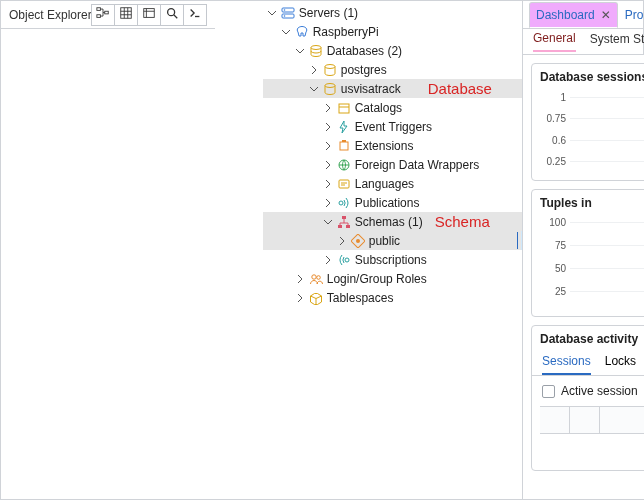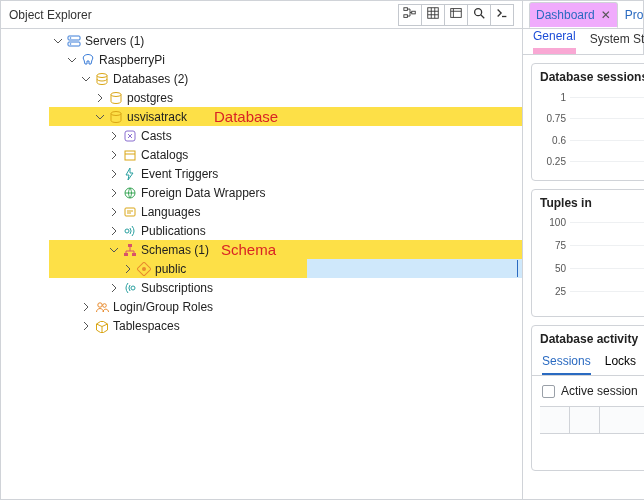--- a/index.html
+++ b/index.html
@@ -1,44 +1,44 @@
 <!DOCTYPE html>
 <html><head>
 <meta charset="utf-8">
 <style>
   * { box-sizing: border-box; }
   html, body { margin:0; padding:0; font-family: "Segoe UI", Arial, sans-serif; font-size:12px; color:#222; background:#fff; }
   .app { display:flex; width:644px; height:500px; border:1px solid #d0d3d8; }
   
-  .left { flex:0 0 522px; display:flex; flex-direction:column; border-right:1px solid #d0d3d8; }
+  .left { flex:0 0 522px; display:flex; flex-direction:row; border-right:1px solid #d0d3d8; }
   .left-header { height:28px; display:flex; align-items:center; border-bottom:1px solid #d0d3d8; padding:0 8px; }
   .left-title { font-size:12px; color:#333; }
   .toolbar { margin-left:auto; display:flex; gap:0; }
   .tool-btn { width:24px; height:22px; border:1px solid #c4c8ce; background:#fff; display:flex; align-items:center; justify-content:center; margin-left:-1px; cursor:pointer; }
   .tool-btn svg { width:14px; height:14px; }
   .tree { flex:1; overflow:hidden; position:relative; padding-top:2px;margin-left:48px; }
   .row { display:flex; align-items:center; height:19px; position:relative; }
   .row .lbl { margin-left:4px; white-space:nowrap; }
   .caret { width:10px; height:10px; display:inline-block; margin-right:2px; }
   .caret svg { width:10px; height:10px; display:block; }
   .ico { width:14px; height:14px; display:inline-flex; align-items:center; justify-content:center; margin-left:2px; }
   .ico svg { width:14px; height:14px; }
-  .hl-yellow { background:#fde047; }
+  .hl-yellow { background:#e5e5e5; }
   .hl-blue { background:#cfe8fb; }
   .annot { position:absolute; color:#d92424; font-size:15px; font-weight:500; }
   .selcursor { position:absolute; right:4px; width:1px; height:17px; background:#2a6ac1; }
   
   .right { flex:1; display:flex; flex-direction:column; }
   .tabs { height:28px; border-bottom:1px solid #d0d3d8; display:flex; align-items:flex-end; padding-left:6px; overflow:hidden; }
   .tab { display:flex; align-items:center; height:26px; padding:0 6px; font-size:12px; color:#2a6ac1; border:1px solid transparent; }
   .tab.active { border:1px solid #d0d3d8; border-bottom:1px solid #fff; border-radius:3px 3px 0 0; background:#f0abfc; color:#2a6ac1; }
   .tab .x { margin-left:6px; color:#555; }
   .subtabs { height:26px; display:flex; align-items:center; padding-left:10px; border-bottom:1px solid #d0d3d8; gap:14px; overflow:hidden; }
   .subtab { font-size:12px; color:#333; padding-bottom:5px; }
-  .subtab.active { color:#1d4ed8; border-bottom:7px solid #f9a8d4; }
+  .subtab.active { color:#7f1d1d; border-bottom:2px solid #f9a8d4; }
   .panel-body { flex:1; overflow:hidden; background:#fff; }
   .section { border:1px solid #d0d3d8; border-radius:4px; margin:8px; padding:6px 0 4px 0; }
   .section-title { font-weight:600; padding:0 8px 4px 8px; }
   .chart { position:relative; height:86px; margin:2px 6px 0 6px; }
   .chart2 { position:relative; height:96px; margin:2px 6px 0 6px; }
   .ytick { position:absolute; left:0; font-size:10px; color:#555; transform:translateY(-50%); text-align:right; width:28px; }
   .grid { position:absolute; left:32px; right:0; height:1px; background:#eef0f2; }
   .activity-tabs { display:flex; gap:14px; padding:4px 10px 0 10px; border-bottom:1px solid #d0d3d8; }
   .atab { font-size:12px; padding-bottom:5px; color:#000000; }
   .atab.active { color:#2a6ac1; border-bottom:2px solid #2a6ac1; }
@@ -174,52 +174,52 @@
       </div>
 
       <div class="row" style="padding-left:60px">
         <span class="caret">
             <svg viewBox="0 0 10 10">
               <path d="M3 1l4 4-4 4" fill="none" stroke="#555"></path>
             </svg>
           </span>
         <span class="ico">
             <svg viewBox="0 0 14 14">
-              <rect x="2" y="2" width="10" height="10" rx="2" fill="none" stroke="#8a6fd0"></rect>
-              <path d="M5 5l4 4M9 5l-4 4" stroke="#8a6fd0"></path>
-            </svg>
-          </span>
-        <span class="lbl">Casts</span>
-      </div>
-      <div class="row" style="padding-left:60px">
-        <span class="caret">
-            <svg viewBox="0 0 10 10">
-              <path d="M3 1l4 4-4 4" fill="none" stroke="#555"></path>
-            </svg>
-          </span>
-        <span class="ico">
-            <svg viewBox="0 0 14 14">
               <rect x="2" y="3" width="10" height="9" fill="none" stroke="#d9a514"></rect>
               <path d="M2 6h10" stroke="#d9a514"></path>
             </svg>
           </span>
         <span class="lbl">Catalogs</span>
       </div>
       <div class="row" style="padding-left:60px">
         <span class="caret">
             <svg viewBox="0 0 10 10">
               <path d="M3 1l4 4-4 4" fill="none" stroke="#555"></path>
             </svg>
           </span>
         <span class="ico">
             <svg viewBox="0 0 14 14">
               <path d="M7 1L3 8h3l-1 5 5-7H7z" fill="none" stroke="#2aa0a0"></path>
             </svg>
           </span>
         <span class="lbl">Event Triggers</span>
+      </div>
+      <div class="row" style="padding-left:60px">
+        <span class="caret">
+            <svg viewBox="0 0 10 10">
+              <path d="M3 1l4 4-4 4" fill="none" stroke="#555"></path>
+            </svg>
+          </span>
+        <span class="ico">
+            <svg viewBox="0 0 14 14">
+              <rect x="3" y="3" width="8" height="8" fill="none" stroke="#e88b2e"></rect>
+              <rect x="5" y="1" width="4" height="2" fill="#e88b2e"></rect>
+            </svg>
+          </span>
+        <span class="lbl">Extensions</span>
       </div>
       <div class="row" style="padding-left:60px">
         <span class="caret">
             <svg viewBox="0 0 10 10">
               <path d="M3 1l4 4-4 4" fill="none" stroke="#555"></path>
             </svg>
           </span>
         <span class="ico">
             <svg viewBox="0 0 14 14">
               <circle cx="7" cy="7" r="5" fill="none" stroke="#3aa657"></circle>

